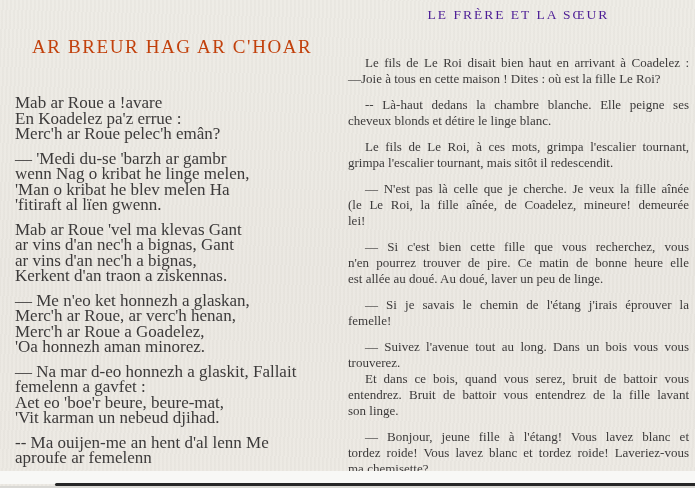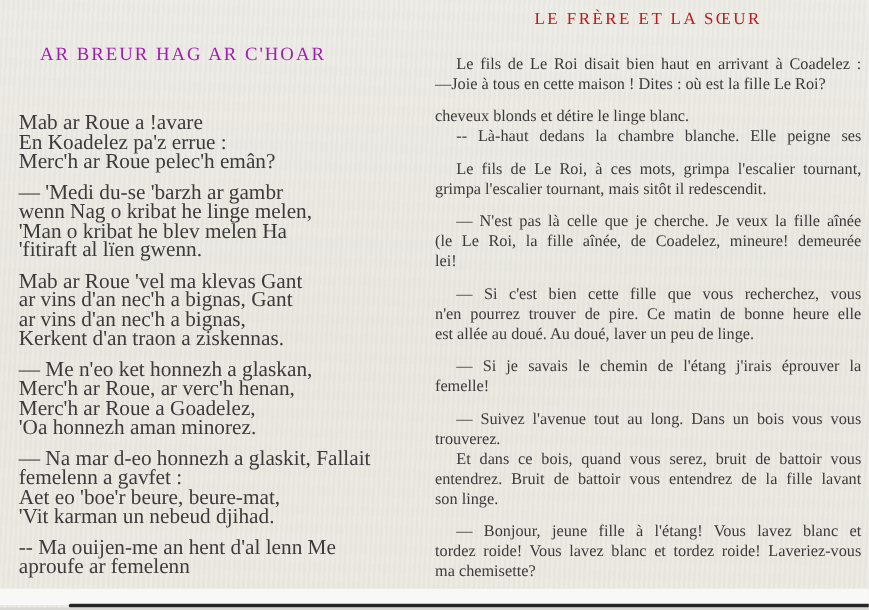--- a/index.html
+++ b/index.html
@@ -7,31 +7,31 @@
        font-family:"Liberation Serif","DejaVu Serif",serif;
        background:linear-gradient(180deg,#edebe5 0%,#eae7e1 55%,#ece9e3 100%);}
   .page{position:absolute;inset:0;}
   
   .page::before{content:"";position:absolute;inset:0;pointer-events:none;
     background:repeating-linear-gradient(93deg,rgba(255,255,255,.05) 0 2px,rgba(120,115,105,.03) 2px 4px);}
 
   .col-left{position:absolute;left:15px;top:36px;width:250px;color:#3c3a3a;}
   .col-right{position:absolute;left:348px;top:7px;width:341px;color:#3c3a3a;}
 
-  .ltitle{margin-left:17px;font-size:15px;letter-spacing:1.6px;color:#a21caf;
+  .ltitle{margin-left:17px;font-size:19px;letter-spacing:1.6px;color:#c2410c;
           font-weight:400;white-space:nowrap;}
-  .rtitle{text-align:center;font-size:13.5px;letter-spacing:2px;color:#b91c1c;
+  .rtitle{text-align:center;font-size:13.5px;letter-spacing:2px;color:#4c1d95;
           font-weight:400;white-space:nowrap;}
 
   .poem{margin-top:37px;font-size:17px;line-height:15.5px;}
   .stanza{margin-top:9px;}
   .stanza:first-child{margin-top:0;}
   .pl{white-space:nowrap;}
 
-  .prose{margin-top:20px;font-size:13px;line-height:16px;}
+  .prose{margin-top:32px;font-size:13px;line-height:16px;}
   .para{margin-top:10px;}
   .para.first{margin-top:0;}
   .para.flush{margin-top:0;}
   .rl{text-align:justify;text-align-last:justify;}
   .rl.end{text-align-last:left;}
   .rl.ind{text-indent:17px;}
 
   
   .scan-strip{position:absolute;left:0;right:0;top:471px;height:13px;background:#f8f8f6;}
   .scan-line{position:absolute;left:55px;right:0;top:483px;height:3px;background:#262626;
@@ -83,22 +83,22 @@
   </div>
 
   <div class="col-right">
     <div class="rtitle">LE FRÈRE ET LA SŒUR</div>
     <div class="prose">
       <div class="para first">
         <div class="rl ind">Le fils de Le Roi disait bien haut en arrivant à Coadelez :</div>
         <div class="rl end">—Joie à tous en cette maison ! Dites : où est la fille Le Roi?</div>
       </div>
       <div class="para">
+        <div class="rl ind">-- Là-haut dedans la chambre blanche. Elle peigne ses</div>
         <div class="rl end">cheveux blonds et détire le linge blanc.</div>
-        <div class="rl ind">-- Là-haut dedans la chambre blanche. Elle peigne ses</div>
       </div>
       <div class="para">
         <div class="rl ind">Le fils de Le Roi, à ces mots, grimpa l'escalier tournant,</div>
         <div class="rl end">grimpa l'escalier tournant, mais sitôt il redescendit.</div>
       </div>
       <div class="para">
         <div class="rl ind">— N'est pas là celle que je cherche. Je veux la fille aînée</div>
         <div class="rl">(le Le Roi, la fille aînée, de Coadelez, mineure! demeurée</div>
         <div class="rl end">lei!</div>
       </div>

